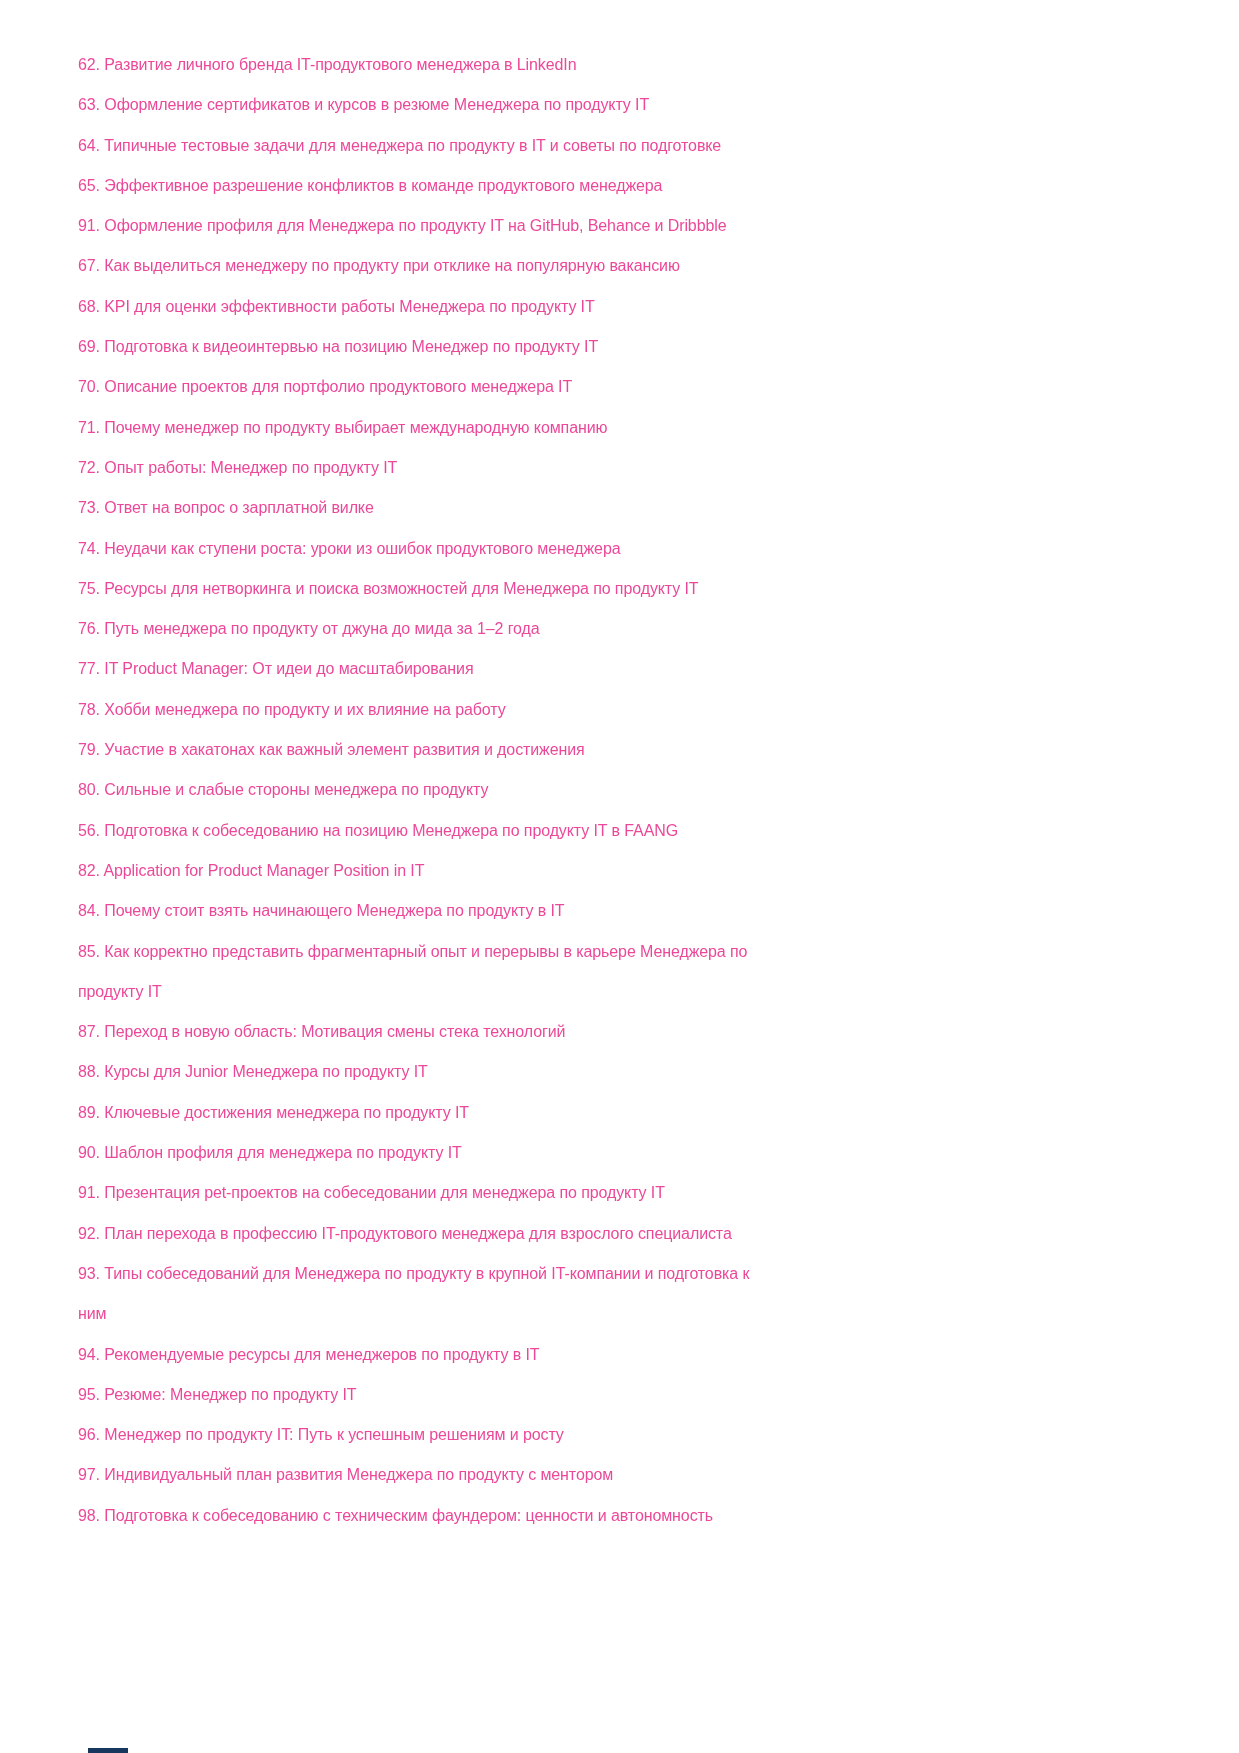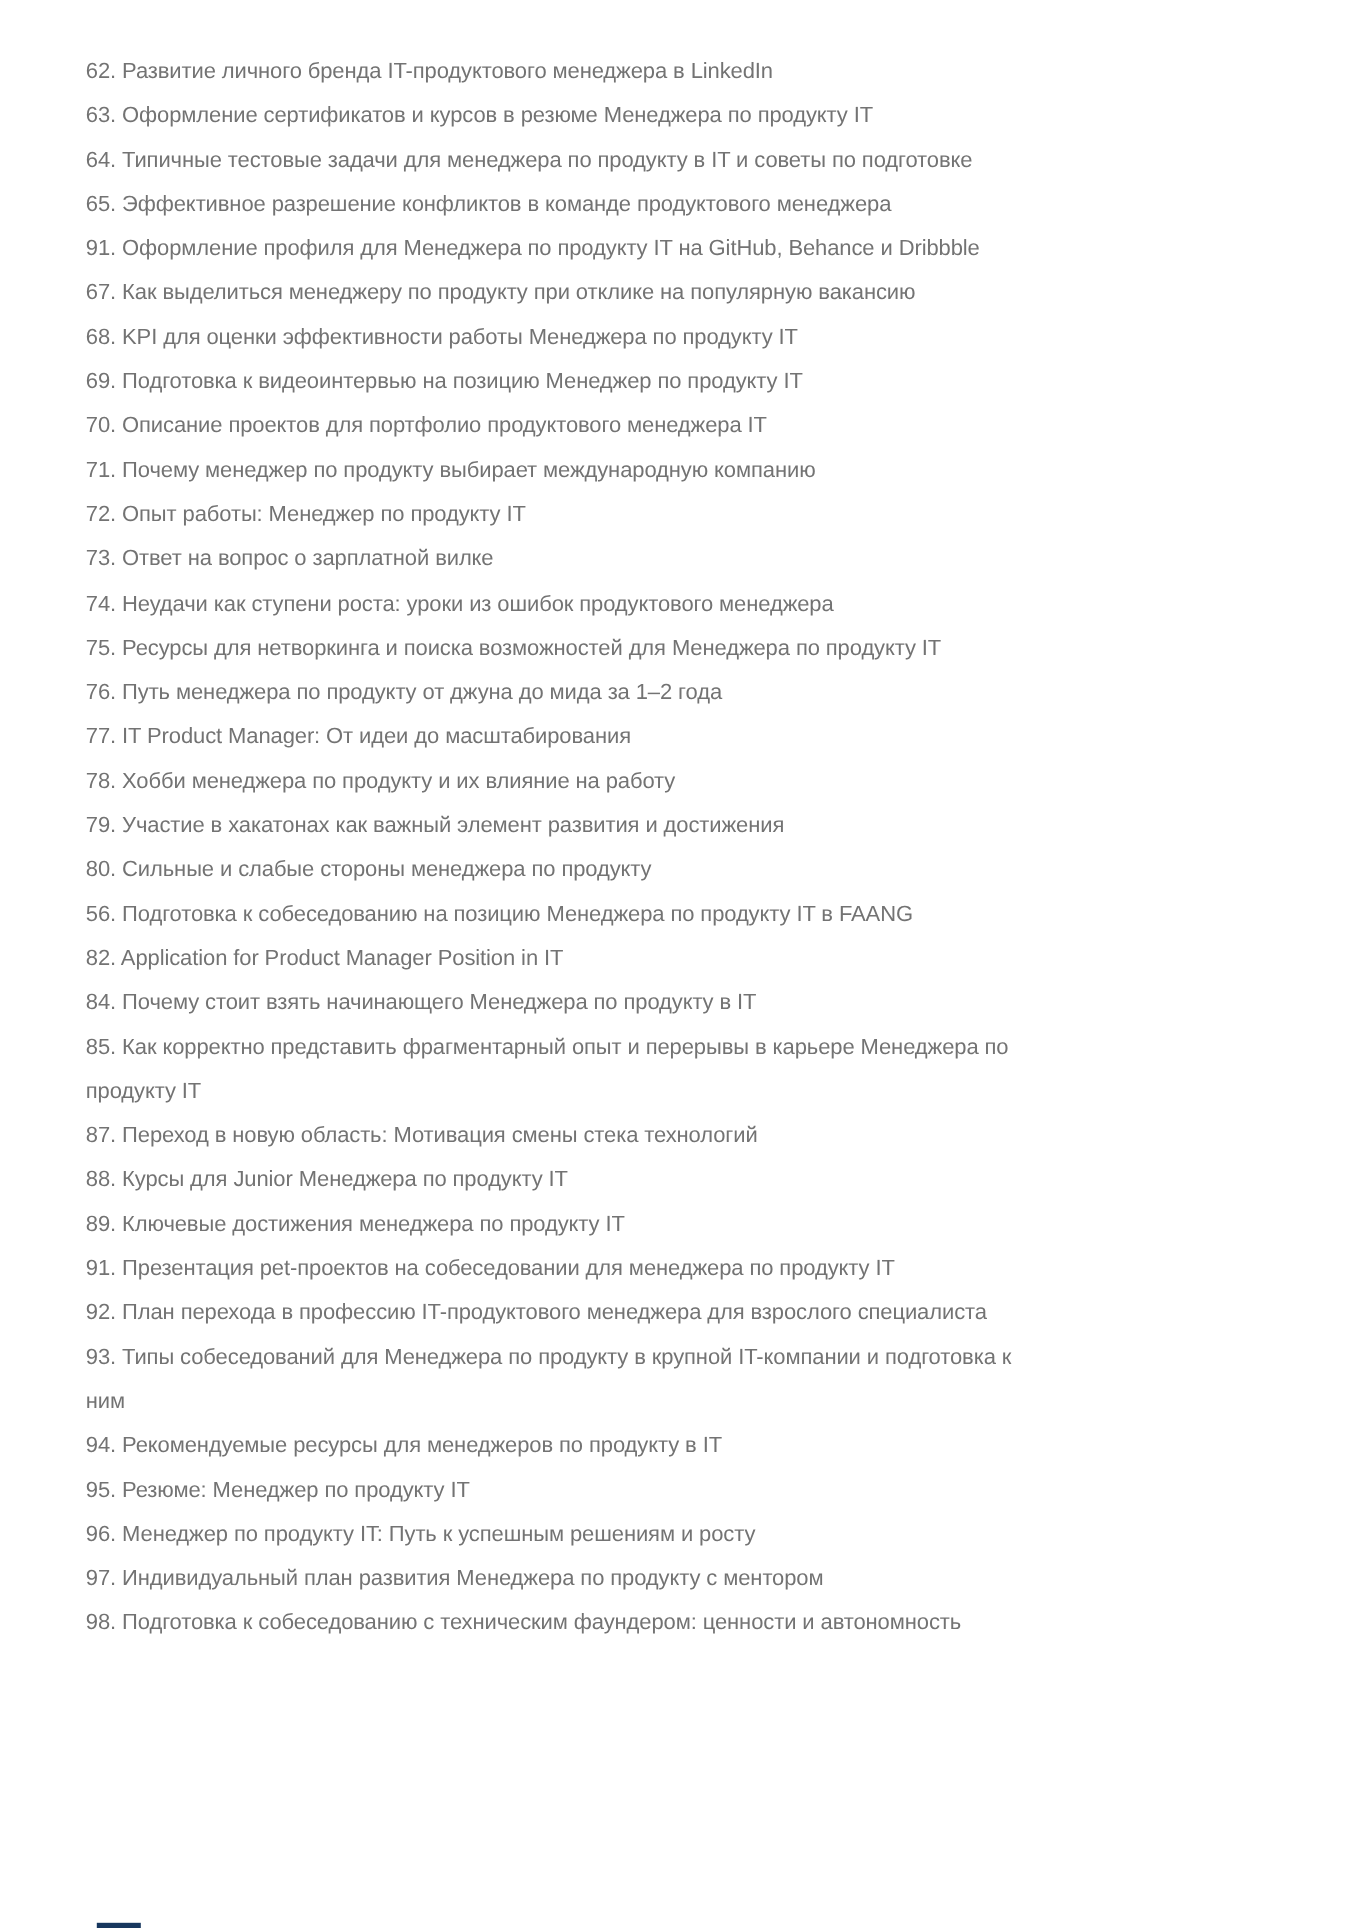--- a/index.html
+++ b/index.html
@@ -17,24 +17,24 @@
     overflow: hidden;
   }
   .doc-list {
     padding: 45px 40px 0 78px;
   }
   .list-item {
     margin: 0;
     padding: 0;
   }
   .list-line {
-    font-size: 20px;
+    font-size: 16px;
     line-height: 40.3px;
     letter-spacing: -0.1px;
-    color: #737373;
+    color: #ec4899;
     white-space: nowrap;
   }
   .bottom-partial-bar {
     position: absolute;
     left: 88px;
     bottom: 0;
     width: 40px;
     height: 5px;
   }
 </style>
@@ -116,20 +116,23 @@
       <div class="list-item">
         <div class="list-line">87. Переход в новую область: Мотивация смены стека технологий</div>
       </div>
       <div class="list-item">
         <div class="list-line">88. Курсы для Junior Менеджера по продукту IT</div>
       </div>
       <div class="list-item">
         <div class="list-line">89. Ключевые достижения менеджера по продукту IT</div>
       </div>
       <div class="list-item">
+        <div class="list-line">90. Шаблон профиля для менеджера по продукту IT</div>
+      </div>
+      <div class="list-item">
         <div class="list-line">91. Презентация pet-проектов на собеседовании для менеджера по продукту IT</div>
       </div>
       <div class="list-item">
         <div class="list-line">92. План перехода в профессию IT-продуктового менеджера для взрослого специалиста</div>
       </div>
       <div class="list-item">
         <div class="list-line">93. Типы собеседований для Менеджера по продукту в крупной IT-компании и подготовка к</div>
         <div class="list-line">ним</div>
       </div>
       <div class="list-item">

